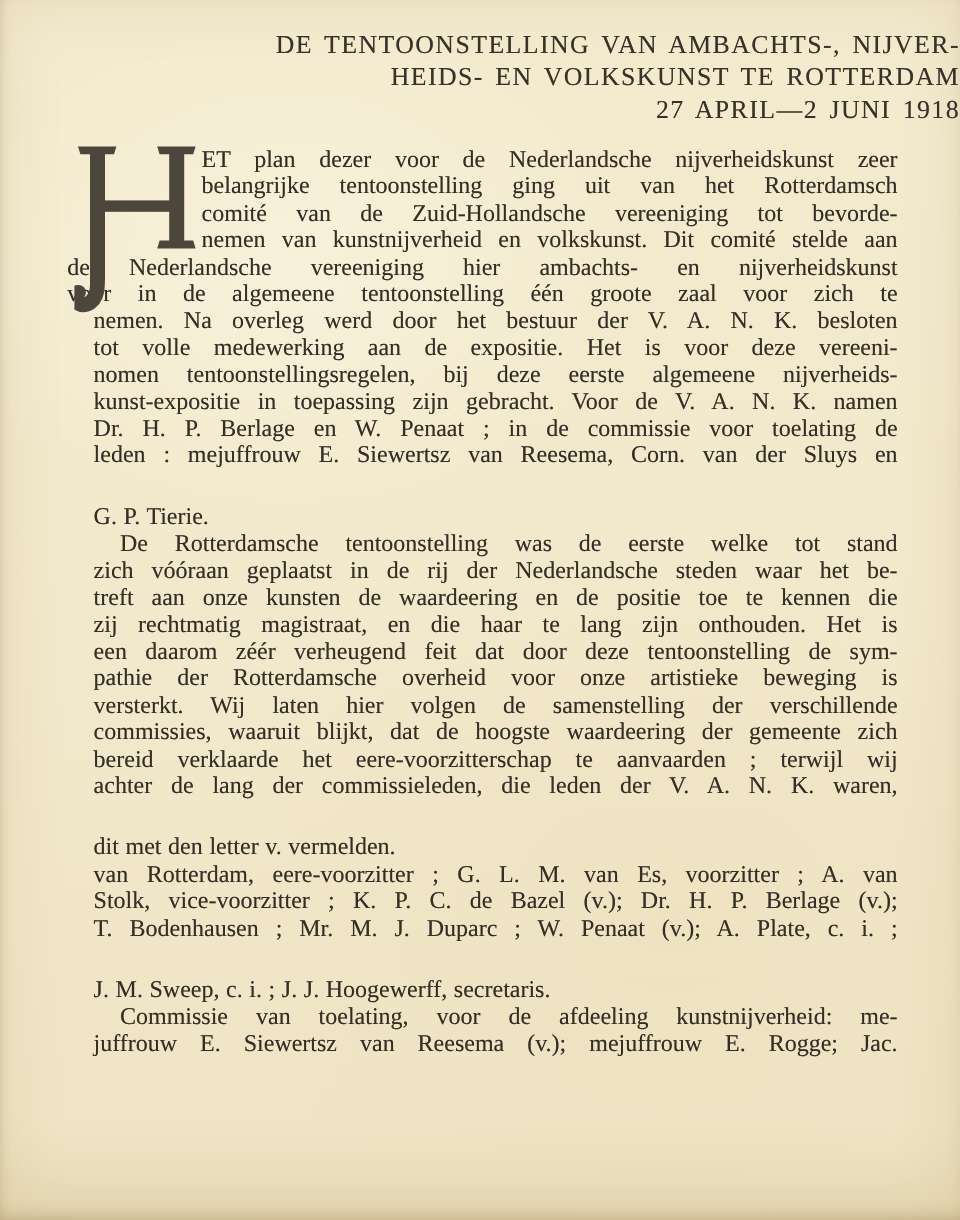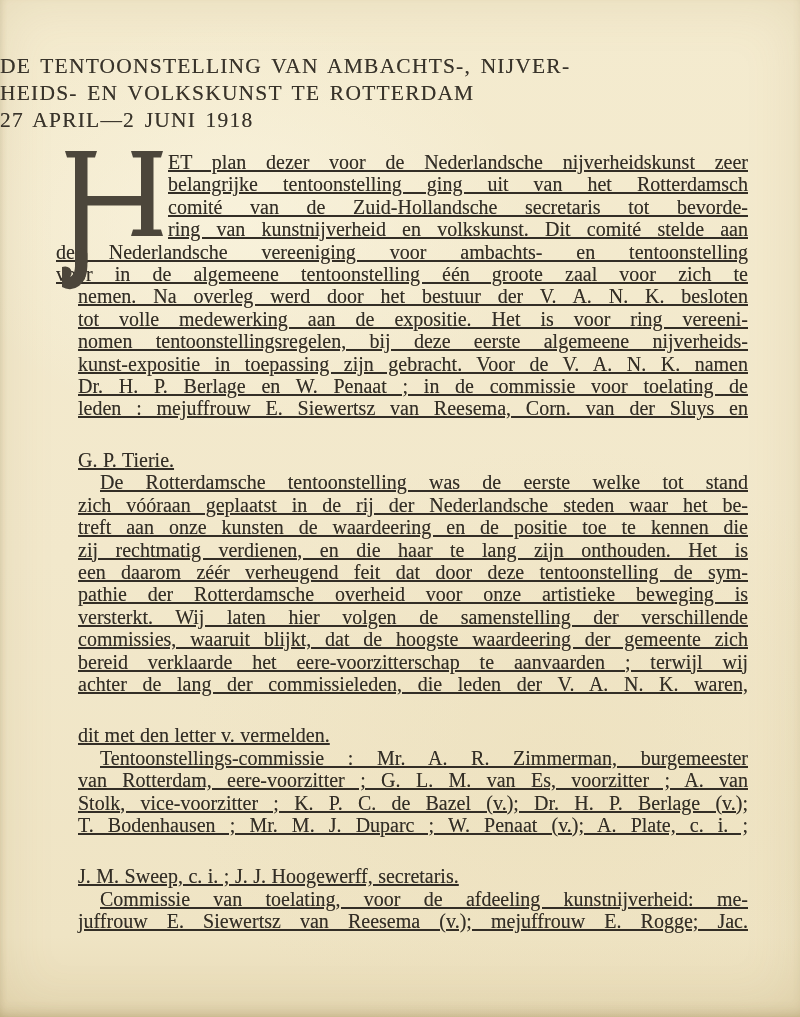--- a/index.html
+++ b/index.html
@@ -12,22 +12,22 @@
       radial-gradient(ellipse 500px 420px at 70% 75%, rgba(235,222,185,.45), rgba(235,222,185,0) 75%),
       linear-gradient(180deg,#f4ebcf 0%,#f2e8cb 55%,#efe4c4 92%,#e7dab6 100%);
     box-shadow: inset 0 0 55px rgba(150,118,60,.14),
                 inset 0 -9px 14px -7px rgba(120,95,45,.30),
                 inset 4px 0 10px -6px rgba(120,95,45,.22);
     font-family:"Liberation Serif","DejaVu Serif",serif;
     color:#332e26;
     overflow:hidden;
   }
   .title{
-    padding-top:53px;
-    text-align:left;
+    padding-top:24px;
+    text-align:right;
     color:#38332a;
   }
   .title .title-line{
     font-size:21.5px;
     line-height:27px;
     letter-spacing:1.2px;
     word-spacing:3px;
     white-space:nowrap;
     text-shadow:0 0 .5px rgba(45,40,32,.5);
   }
@@ -36,21 +36,20 @@
     margin:17px 52px 0 78px;
     width:670px;
     font-size:20px;
     line-height:22.4px;
     text-shadow:0 0 .5px rgba(45,40,32,.45);
   }
   .line{
     text-align:justify;
     text-align-last:justify;
     word-spacing:.5px;
-    text-decoration:underline;
   }
   .para-last{ text-align-last:left;margin-top:29px; }
   .dc-indent{ padding-left:90px; }
   .outdent{ margin-left:-22px; }
   .indent-first{ padding-left:22px; }
   .dropcap{
     position:absolute;
     left:-16px; top:-2px;
     width:105px; height:150px;
     pointer-events:none;
@@ -90,47 +89,46 @@
 
           <rect x="24" y="47" width="56" height="9.5"></rect>
         </g>
 
         <path d="M19.2,106 L19.2,117 C19.2,131 9.5,137.5 2,132 C-1.6,129.2 -0.8,123.8 3.4,123.6" fill="none" stroke="#4c463b" stroke-width="12.4" stroke-linecap="round"></path>
       </svg>
     </div>
   <div class="paragraph">
         <div class="line dc-indent">ET plan dezer voor de Nederlandsche nijverheidskunst zeer</div>
         <div class="line dc-indent">belangrijke tentoonstelling ging uit van het Rotterdamsch</div>
-        <div class="line dc-indent">comité van de Zuid-Hollandsche secretaris tot bevorde-</div>
-        <div class="line dc-indent">ring van kunstnijverheid en volkskunst. Dit comité stelde aan</div>
-        <div class="line outdent">de Nederlandsche vereeniging voor ambachts- en tentoonstelling</div>
+        <div class="line dc-indent">comité van de Zuid-Hollandsche vereeniging tot bevorde-</div>
+        <div class="line dc-indent">nemen van kunstnijverheid en volkskunst. Dit comité stelde aan</div>
+        <div class="line outdent">de Nederlandsche vereeniging hier ambachts- en nijverheidskunst</div>
         <div class="line outdent">voor in de algemeene tentoonstelling één groote zaal voor zich te</div>
         <div class="line">nemen. Na overleg werd door het bestuur der V. A. N. K. besloten</div>
-        <div class="line">tot volle medewerking aan de expositie. Het is voor ring vereeni-</div>
+        <div class="line">tot volle medewerking aan de expositie. Het is voor deze vereeni-</div>
         <div class="line">nomen tentoonstellingsregelen, bij deze eerste algemeene nijverheids-</div>
         <div class="line">kunst-expositie in toepassing zijn gebracht. Voor de V. A. N. K. namen</div>
         <div class="line">Dr. H. P. Berlage en W. Penaat ; in de commissie voor toelating de</div>
         <div class="line">leden : mejuffrouw E. Siewertsz van Reesema, Corn. van der Sluys en</div>
         <div class="line para-last">G. P. Tierie.</div>
       </div>
       <div class="paragraph">
         <div class="line indent-first">De Rotterdamsche tentoonstelling was de eerste welke tot stand</div>
         <div class="line">zich vóóraan geplaatst in de rij der Nederlandsche steden waar het be-</div>
         <div class="line">treft aan onze kunsten de waardeering en de positie toe te kennen die</div>
-        <div class="line">zij rechtmatig verdienen, en die haar te lang zijn onthouden. Het is</div>
+        <div class="line">zij rechtmatig magistraat, en die haar te lang zijn onthouden. Het is</div>
         <div class="line">een daarom zéér verheugend feit dat door deze tentoonstelling de sym-</div>
         <div class="line">pathie der Rotterdamsche overheid voor onze artistieke beweging is</div>
         <div class="line">versterkt. Wij laten hier volgen de samenstelling der verschillende</div>
         <div class="line">commissies, waaruit blijkt, dat de hoogste waardeering der gemeente zich</div>
         <div class="line">bereid verklaarde het eere-voorzitterschap te aanvaarden ; terwijl wij</div>
         <div class="line">achter de lang der commissieleden, die leden der V. A. N. K. waren,</div>
         <div class="line para-last">dit met den letter v. vermelden.</div>
       </div>
       <div class="paragraph">
-        <div class="line indent-first">Tentoonstellings-commissie : Mr. A. R. Zimmerman, burgemeester</div>
         <div class="line">van Rotterdam, eere-voorzitter ; G. L. M. van Es, voorzitter ; A. van</div>
         <div class="line">Stolk, vice-voorzitter ; K. P. C. de Bazel (v.); Dr. H. P. Berlage (v.);</div>
         <div class="line">T. Bodenhausen ; Mr. M. J. Duparc ; W. Penaat (v.); A. Plate, c. i. ;</div>
         <div class="line para-last">J. M. Sweep, c. i. ; J. J. Hoogewerff, secretaris.</div>
       </div>
       <div class="paragraph">
         <div class="line indent-first">Commissie van toelating, voor de afdeeling kunstnijverheid: me-</div>
         <div class="line">juffrouw E. Siewertsz van Reesema (v.); mejuffrouw E. Rogge; Jac.</div>
       </div>
     </main>

